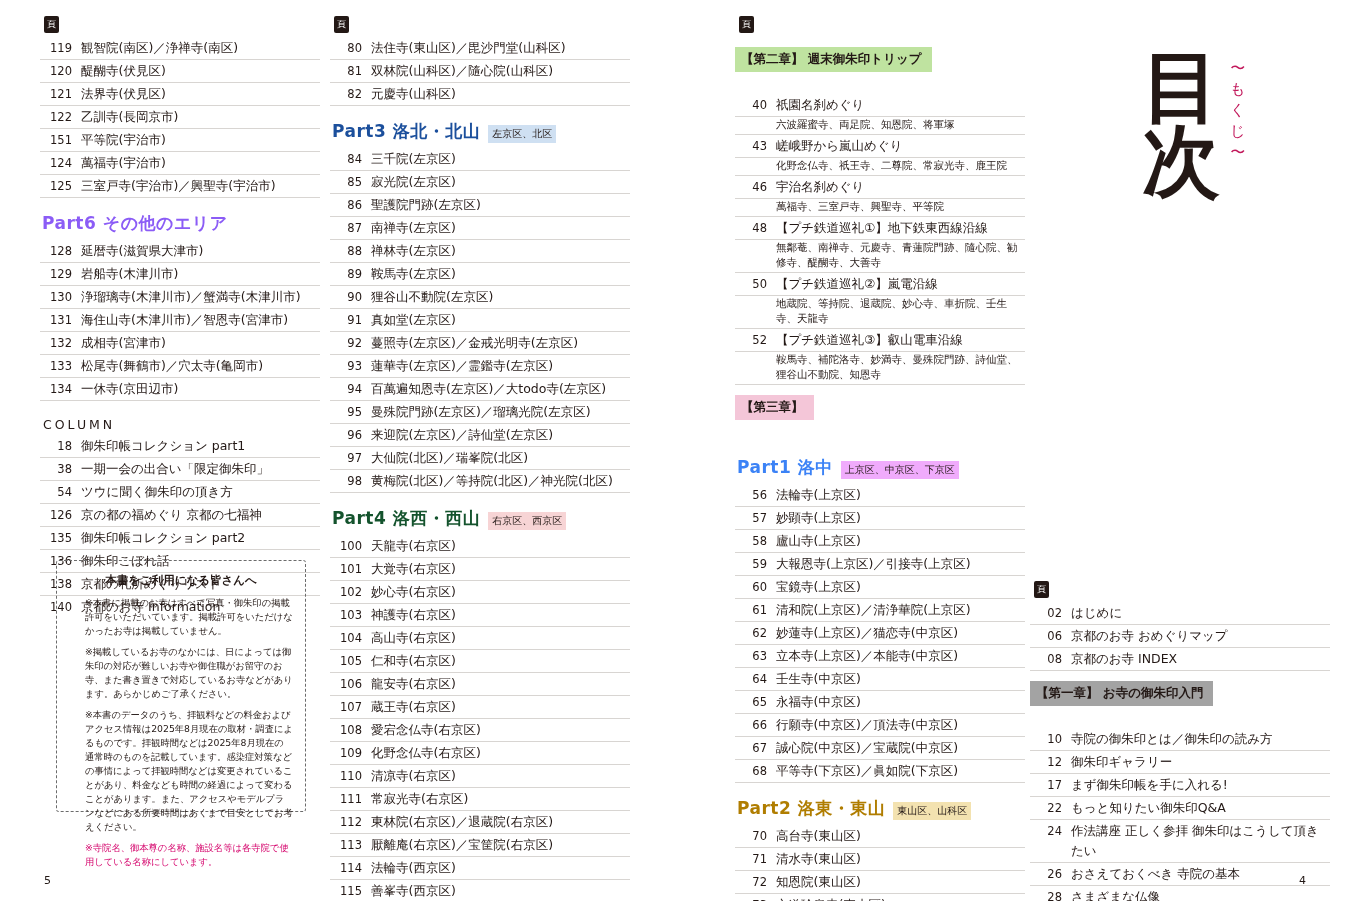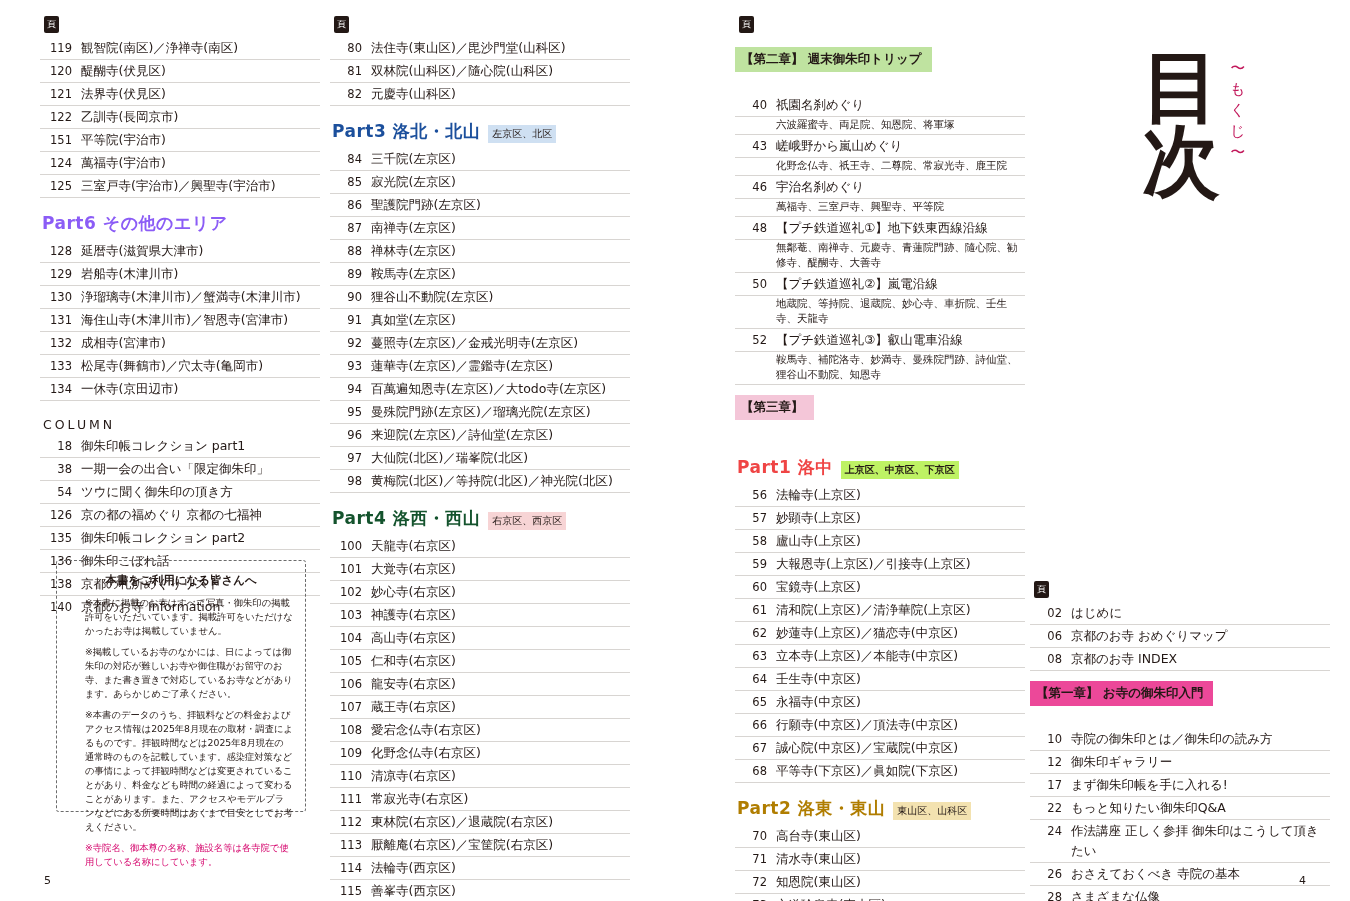--- a/index.html
+++ b/index.html
@@ -40,35 +40,35 @@
   
   .part{display:flex;align-items:baseline;gap:8px;margin:14px 0 5px 2px;}
   .part .title{font-size:17px;font-weight:bold;letter-spacing:.5px;}
   .part .area{font-size:10px;padding:2px 4px;color:#231815;}
 
   .p6 .title{color:#8b5cf6;}
   .p3 .title{color:#1b4f9c;}
   .p3 .area{background:#cfe0f2;}
   .p4 .title{color:#14532d;}
   .p4 .area{background:#f7d4d5;}
-  .p1 .title{color:#ef4444;}
-  .p1 .area{background:#bef264;font-weight:bold;}
+  .p1 .title{color:#3b82f6;}
+  .p1 .area{background:#f0abfc;}
   .p2 .title{color:#b07d00;}
   .p2 .area{background:#f3e2b0;}
 
   .column-head{font-size:12.5px;letter-spacing:3px;margin:16px 0 3px 3px;}
 
   
   .chapter{
     display:inline-block;font-size:12.5px;font-weight:bold;color:#231815;
     padding:4px 10px 4px 6px;margin:10px 0 22px 0;position:relative;
   }
   .ch2{background:#bfe3a0;}
   .ch3{background:#f4c6d8;}
-  .ch1{background:#ec4899;}
+  .ch1{background:#a3a3a3;}
   .chapter .tagpart{color:#231815;}
 
   
   .notice{
     position:absolute;left:56px;top:560px;width:250px;height:252px;
     border:1px dashed #6b6b6b;border-radius:3px;padding:10px 12px;box-sizing:border-box;
   }
   .notice h4{margin:2px 0 8px 0;font-size:11.5px;text-align:center;}
   .notice p{margin:0 0 7px 16px;font-size:9.3px;line-height:14px;text-indent:0;}
   .notice p.red{color:#d4006a;}

